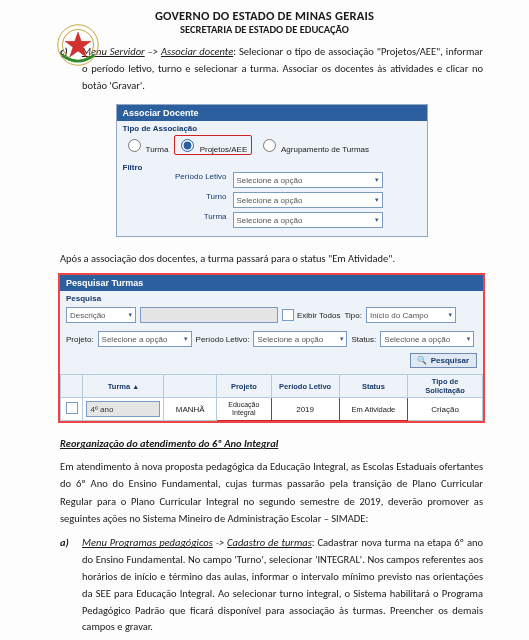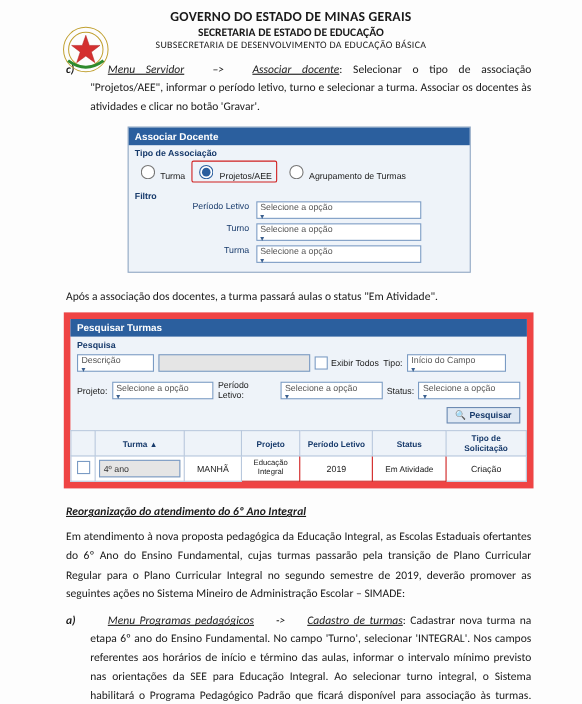--- a/index.html
+++ b/index.html
@@ -30,21 +30,21 @@
   .header .l2 { font-weight: bold; font-size: 10.5px; }
   .header .l3 { font-size: 9px; letter-spacing: .3px; }
   .header .l4 { font-weight: bold; font-size: 9px; }
   .content { padding: 8px 46px 0 60px; }
   .item-c { display: flex; }
   .item-c .letter { width: 22px; font-style: italic; font-weight: bold; padding-top: 1px; }
   .item-c .body, .item-a .body { flex: 1; line-height: 1.6; text-align: justify; }
   .item-a { display:flex; }
   .item-a .letter { width: 22px; font-style: italic; font-weight: bold; padding-top:1px; }
   .u { text-decoration: underline; }
-  .i { font-style: italic; margin-left: 16px; }
+  .i { font-style: italic; }
   
   .assoc {
     margin: 10px auto 0 auto;
     width: 310px;
     border: 1px solid #92a8c4;
     font-family: Verdana, Arial, sans-serif;
     font-size: 8px;
     background: #eef3f9;
   }
   .assoc .titlebar { background: #2b5f9e; color: #fff; font-weight: bold; padding: 3px 6px; font-size: 9px; }
@@ -53,30 +53,29 @@
   .assoc input[type=radio] { accent-color:#2b5f9e; }
   .hl-red { border: 1.5px solid #d02020; border-radius: 2px; padding: 0 4px 0 1px; display:inline-flex; align-items:flex-start; }
   .filtro-grid { display:grid; grid-template-columns: 80px 150px; gap:4px 6px; padding: 0 10px 8px 30px; }
   .filtro-grid .k { text-align:right; color:#173a6b; }
   .sel {
     height: 14px;
     border: 1px solid #7a9bc4;
     background: #fff;
     font-size: 8px;
     padding: 0 3px;
-    display:flex; align-items:flex-start; justify-content:space-between;
+    display:flex; align-items:center; justify-content:space-between;
     color:#555;
-    flex-direction:column;
   }
   .sel .arrow { font-size:7px; color:#3a5f8e; }
   .between { margin: 14px 0 6px 0; line-height:1.5; }
   
   .pesq {
     margin: 4px -2px 0 -2px;
-    border: 6px solid #ef4444;
+    border: 2px solid #ef4444;
     font-family: Verdana, Arial, sans-serif;
     font-size: 8px;
     background: #eef3f9;
   }
   .pesq .titlebar { background: #2b5f9e; color:#fff; font-weight:bold; padding:3px 6px; font-size:9px; }
   .pesq .rowp { padding:4px 6px; display:flex; align-items:center; gap:4px; flex-wrap:nowrap; }
   .inp { height:14px; border:1px solid #7a9bc4; background:#e5e5e5; font-size:8px; padding:0 3px; display:inline-flex; align-items:center; color:#333; }
   .pesq-btn {
     float:right; margin:2px 6px 4px 0;
     border:1px solid #6c8ab2; background:#dfe8f3; padding:2px 7px;
@@ -103,21 +102,20 @@
 
 <div class="header">
   <svg class="crest" viewBox="0 0 100 100">
     <circle cx="50" cy="50" r="44" fill="none" stroke="#c0a030" stroke-width="2"></circle>
     <circle cx="50" cy="50" r="34" fill="none" stroke="#c0a030" stroke-width="2"></circle>
     <polygon points="50,22 57,42 78,42 61,55 68,76 50,63 32,76 39,55 22,42 43,42" fill="#d43030" stroke="#b02020"></polygon>
     <path d="M15,72 Q50,98 85,72" fill="none" stroke="#2e8b2e" stroke-width="6"></path>
   </svg>
   <div class="l1">GOVERNO DO ESTADO DE MINAS GERAIS</div>
   <div class="l2">SECRETARIA DE ESTADO DE EDUCAÇÃO</div>
-  <div class="l3">SUBSECRETARIA DE DESENVOLVIMENTO DA EDUCAÇÃO BÁSICA</div>
 </div>
 
 <div class="content">
 
   <div class="item-c">
     <div class="letter">c)</div>
     <div class="body">
       <span class="i u">Menu Servidor</span><span class="i"> –&gt; </span><span class="i u">Associar docente</span><span>: Selecionar o tipo de associação "Projetos/AEE", informar o período letivo, turno e selecionar a turma. Associar os docentes às atividades e clicar no botão 'Gravar'.</span>
     </div>
   </div>
@@ -145,21 +143,21 @@
           <span class="arrow">▾</span>
         </div>
       <div class="k">Turma</div>
       <div class="sel">
           <span>Selecione a opção</span>
           <span class="arrow">▾</span>
         </div>
     </div>
   </div>
 
-  <div class="between">Após a associação dos docentes, a turma passará aulas o status "Em Atividade".</div>
+  <div class="between">Após a associação dos docentes, a turma passará para o status "Em Atividade".</div>
 
   <div class="pesq">
     <div class="titlebar">Pesquisar Turmas</div>
     <div class="section-lbl" style="padding:3px 6px 0 6px; font-weight:bold; color:#173a6b;">Pesquisa</div>
     <div class="rowp">
       <div class="sel" style="width:62px;">
           <span>Descrição</span>
           <span class="arrow">▾</span>
         </div>
       <div class="inp" style="width:130px;">&nbsp;</div>

